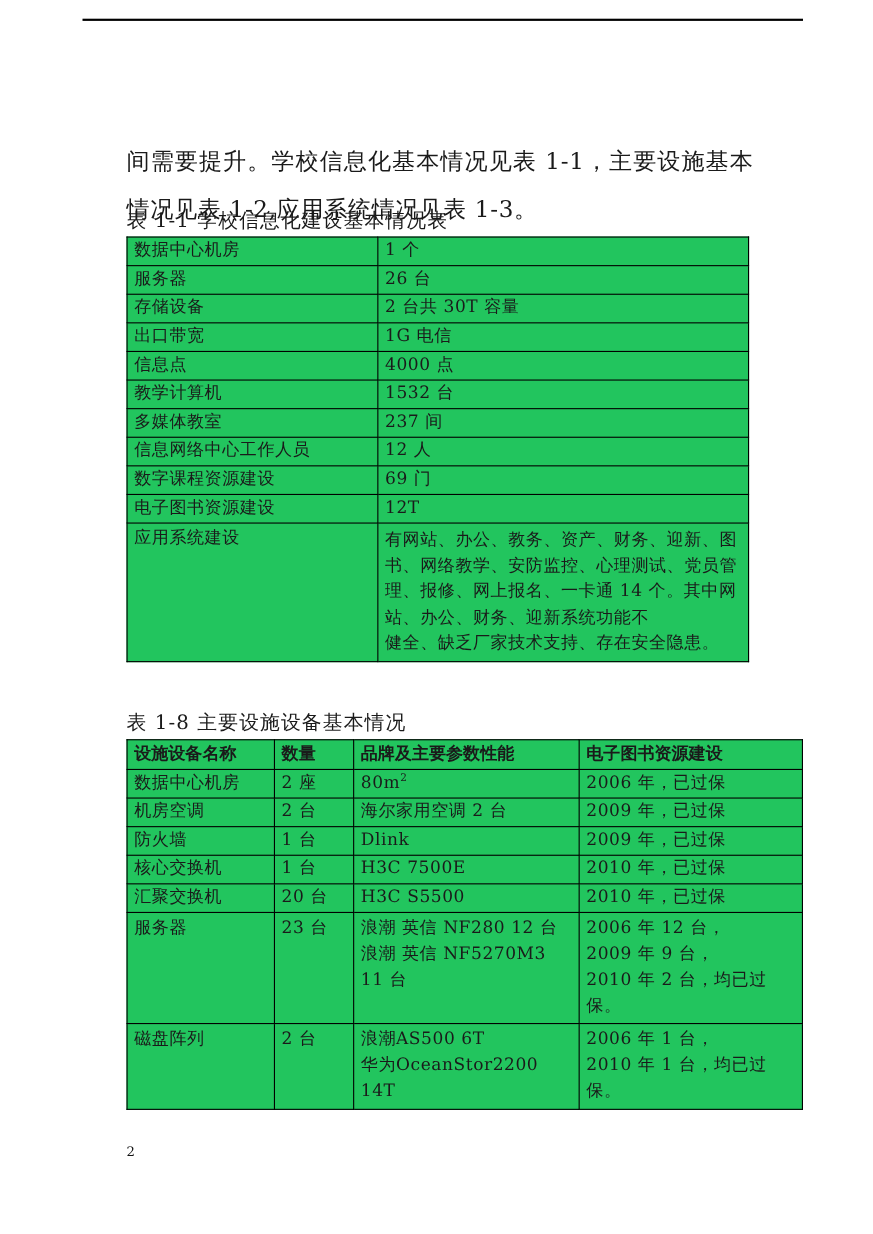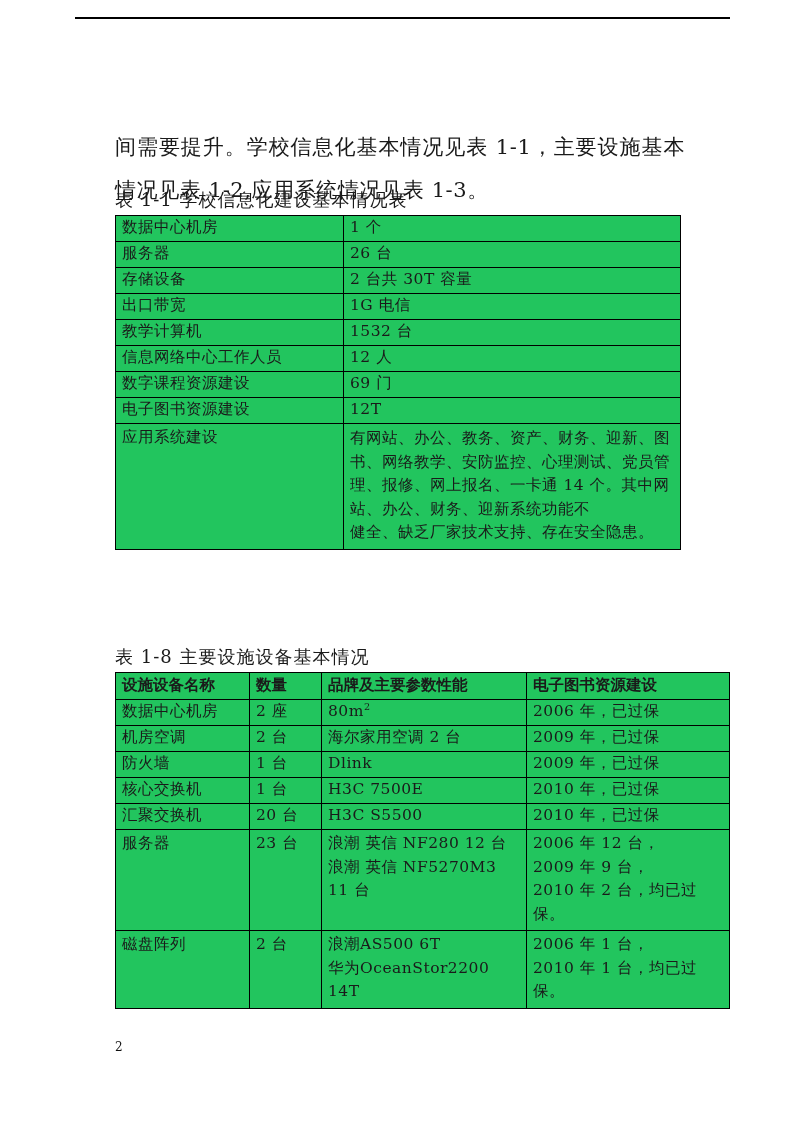--- a/index.html
+++ b/index.html
@@ -132,22 +132,30 @@
         </tr>
         <tr>
           <td class="label">存储设备</td>
           <td class="value">2 台共 30T 容量</td>
         </tr>
         <tr>
           <td class="label">出口带宽</td>
           <td class="value">1G 电信</td>
         </tr>
         <tr>
+          <td class="label">信息点</td>
+          <td class="value">4000 点</td>
+        </tr>
+        <tr>
           <td class="label">教学计算机</td>
           <td class="value">1532 台</td>
+        </tr>
+        <tr>
+          <td class="label">多媒体教室</td>
+          <td class="value">237 间</td>
         </tr>
         <tr>
           <td class="label">信息网络中心工作人员</td>
           <td class="value">12 人</td>
         </tr>
         <tr>
           <td class="label">数字课程资源建设</td>
           <td class="value">69 门</td>
         </tr>
         <tr>

